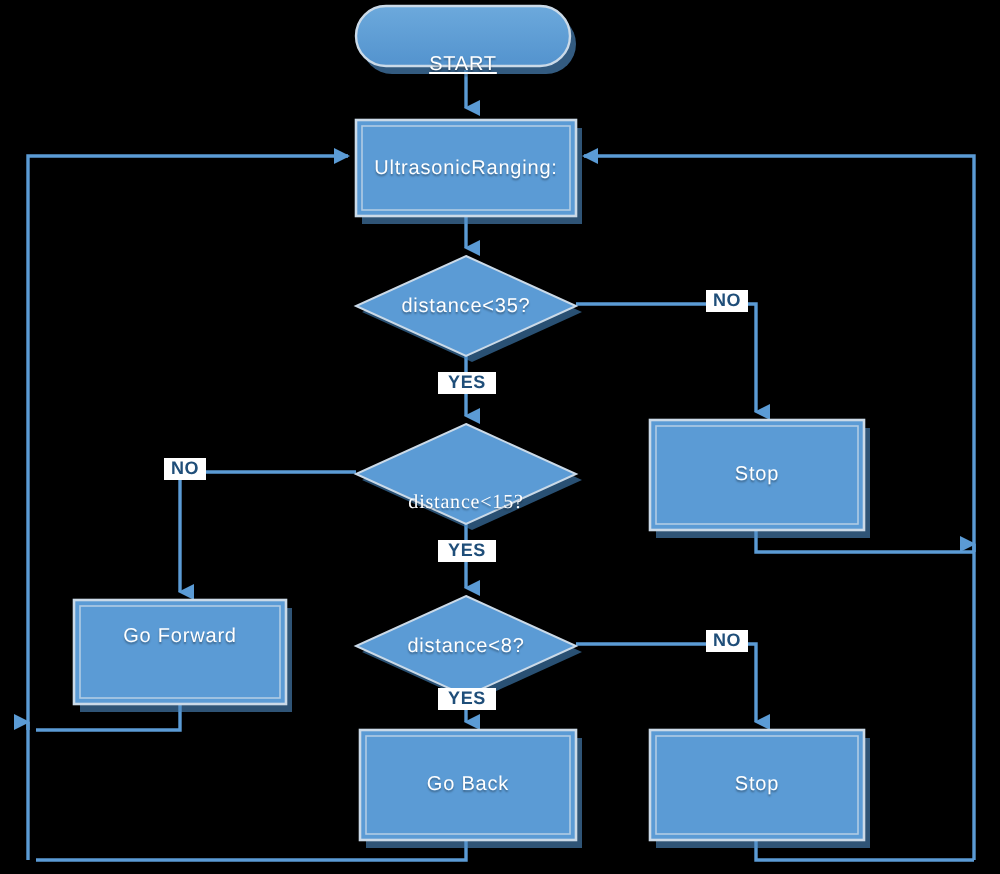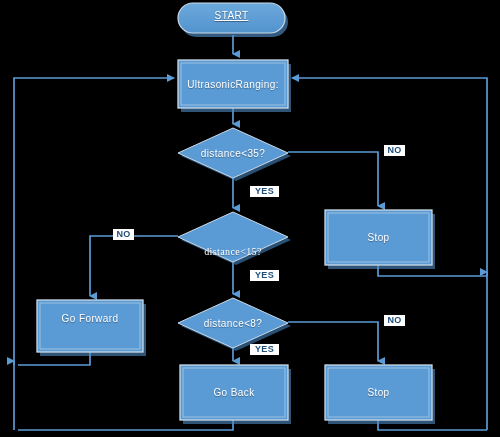--- a/index.html
+++ b/index.html
@@ -39,21 +39,20 @@
     position: absolute;
     background: #ffffff;
     color: #1F4E79;
     font-size: 9px;
     font-weight: bold;
     letter-spacing: 0.3px;
     line-height: 11px;
     padding: 0 1px;
     text-align: center;
     white-space: nowrap;
-    margin-left: 31px;
   }
 </style>
 </head>
 <body>
 
 <div id="canvas">
 
   <svg class="layer" viewBox="0 0 500 437">
     <defs>
       <marker id="arrowDown" markerWidth="10" markerHeight="10" refX="5" refY="8" orient="auto" markerUnits="userSpaceOnUse">
@@ -150,21 +149,21 @@
       <rect x="183" y="368" width="102" height="49" fill="none" stroke="#BFD3E6" stroke-width="0.8" opacity="0.85"></rect>
     </g>
 
     <g>
       <rect x="328" y="369" width="107" height="55" fill="#4E8CC4" opacity="0.6"></rect>
       <rect x="325" y="365" width="107" height="55" fill="#5B9BD5" stroke="#CBDAE8" stroke-width="1.3"></rect>
       <rect x="328" y="368" width="101" height="49" fill="none" stroke="#BFD3E6" stroke-width="0.8" opacity="0.85"></rect>
     </g>
   </svg>
 
-  <div class="node-label" style="left:178px; top:0; width:107px; height:30px;text-decoration:underline;">
+  <div class="node-label" style="left:178px; top:17px; width:107px; height:30px;text-decoration:underline;">
     <span>START</span>
   </div>
 
   <div class="node-label" style="left:178px; top:60px; width:110px; height:48px; flex-direction:row;">
     <span>Ultrasonic</span>
     <span>Ranging:</span>
   </div>
 
   <div class="node-label" style="left:178px; top:128px; width:110px; height:50px;">
     <span>distance&lt;35?</span>

